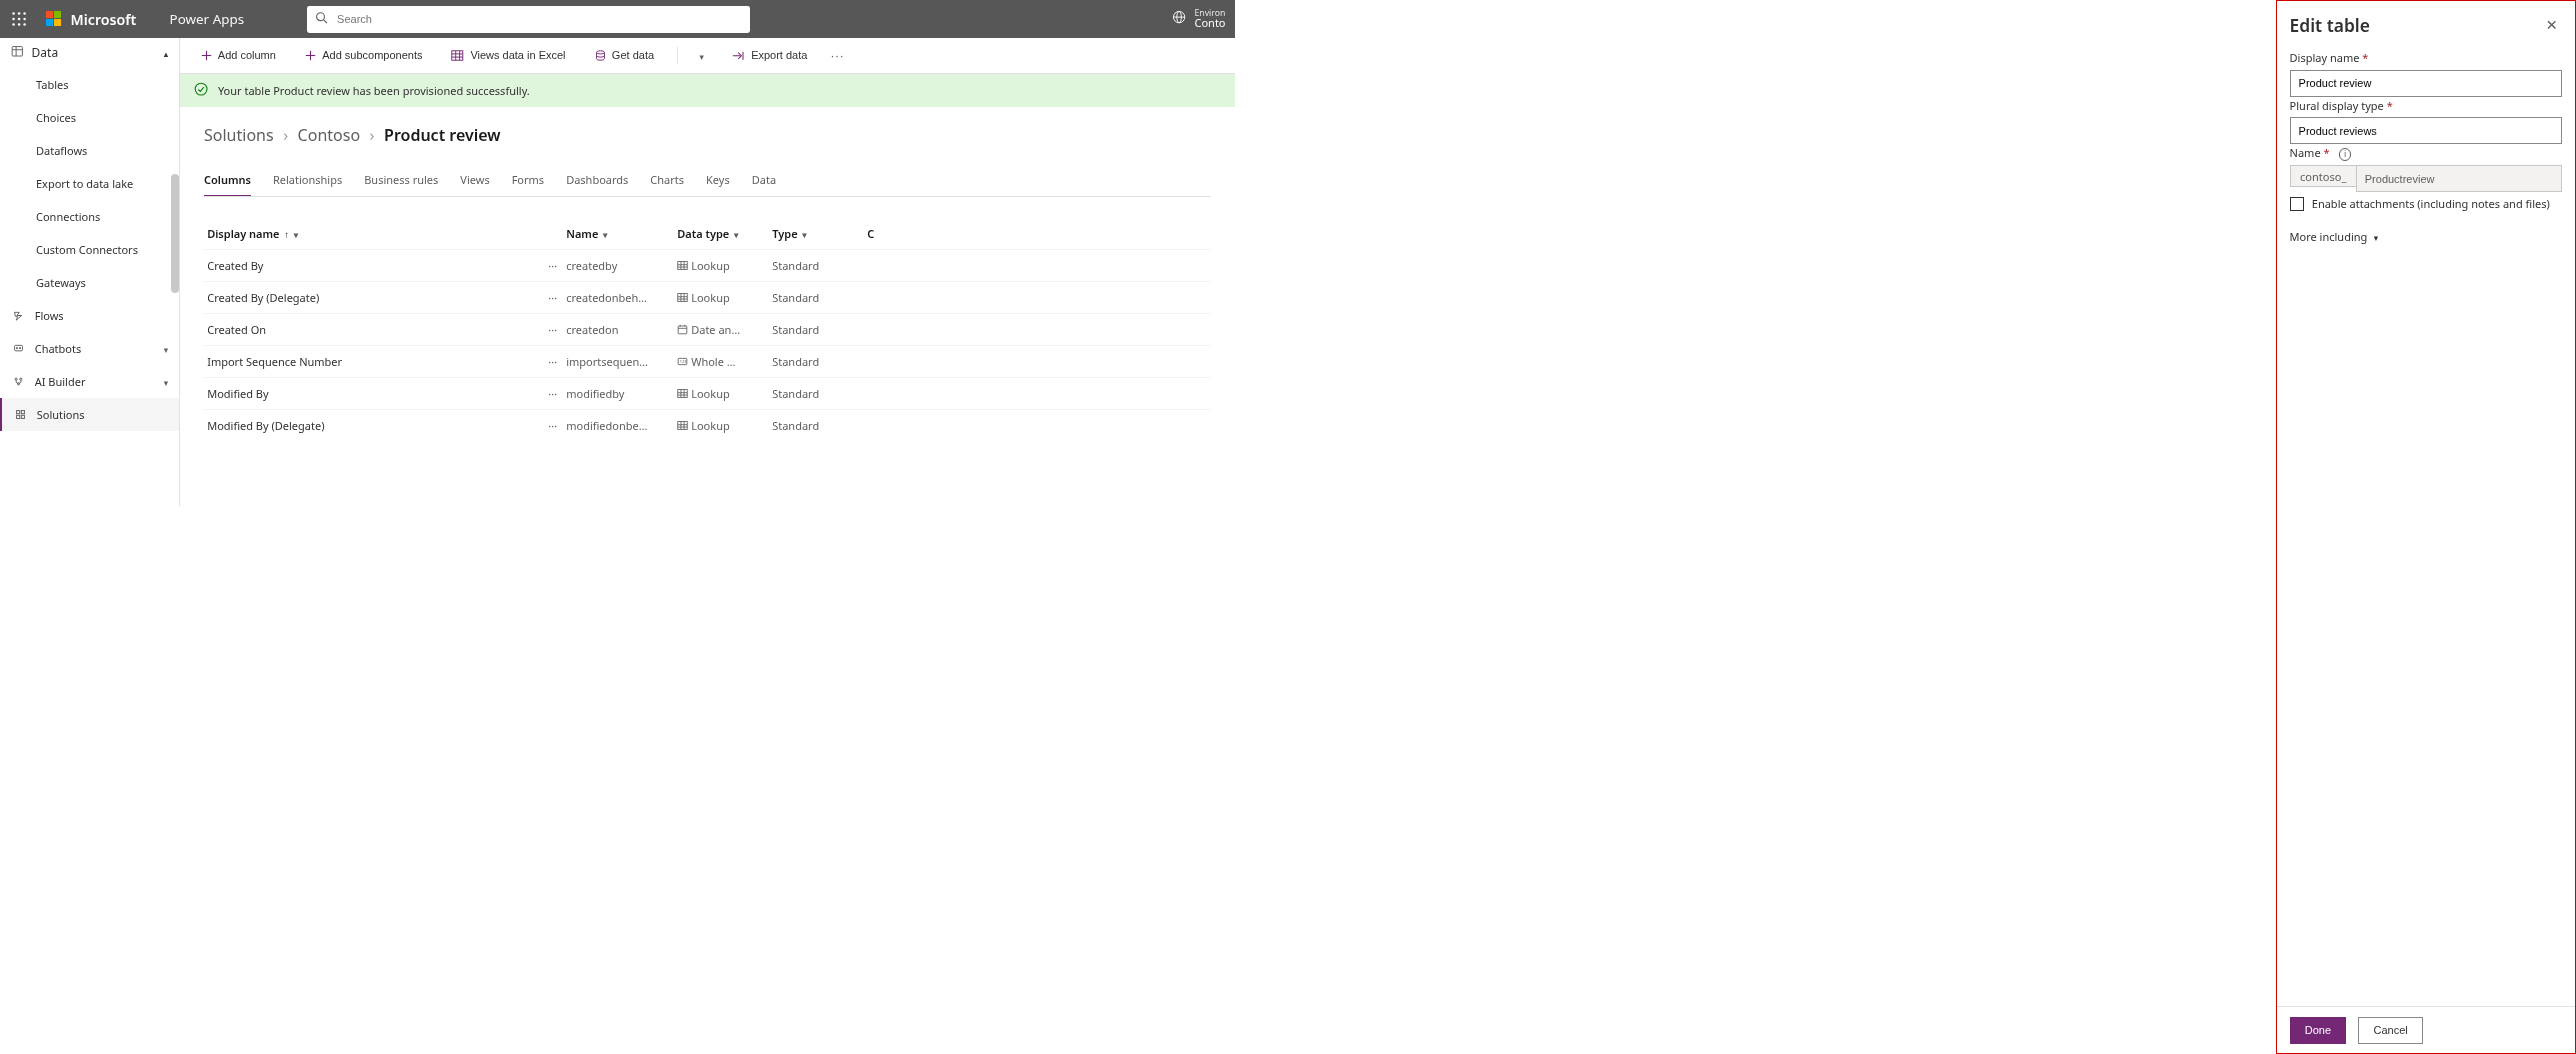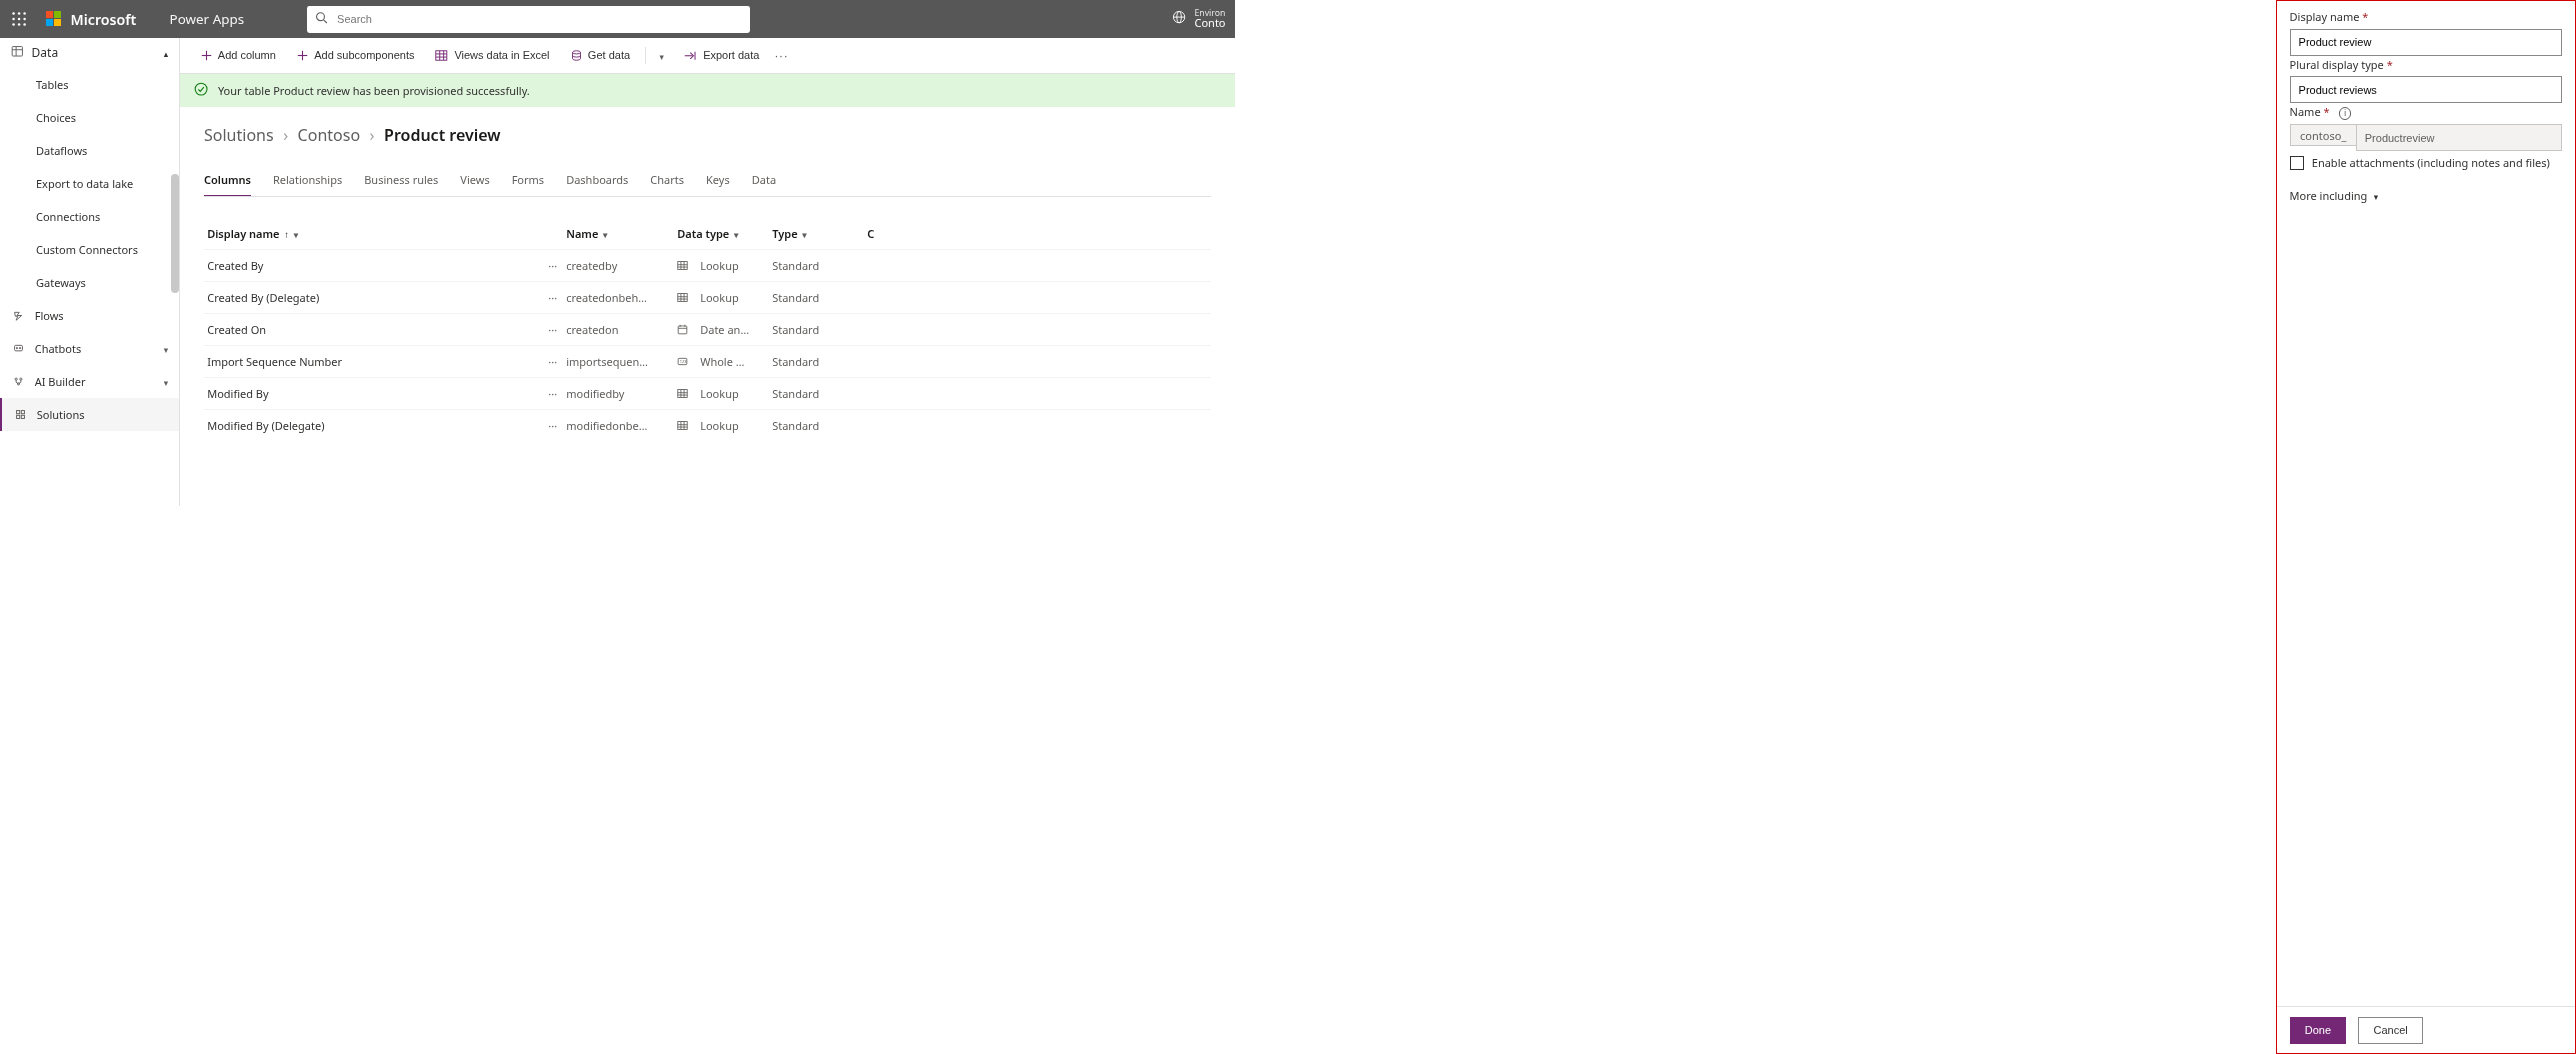--- a/index.html
+++ b/index.html
@@ -100,21 +100,21 @@
     padding-left:34px;
     font-weight:400;
   }
   .nav-item.top { padding-left:11px; }
   .nav-item.top .icon { width:14.2px; display:flex; justify-content:center; color:#605e5c;}
   .nav-item.top .label-slot { flex:0 0 auto; }
 
   
   .main { flex:1; display:flex; flex-direction:column; background:#fff; min-width:0;}
   .cmdbar {
-    display:flex; align-items:center; gap:2px;
+    display:flex; align-items:center; gap:10px;
     height:36px; padding:0 11px;
     border-bottom:0.8px solid var(--grey-border);
     color:var(--dark-text);
   }
   .cmd-btn {
     display:flex; align-items:center; gap:6.3px;
     height:28.4px; padding:0 9.5px;
     background:transparent; border:none;
     font-size:11px; color:var(--dark-text);
     cursor:pointer;
@@ -163,21 +163,21 @@
     grid-template-columns: 332px 27px 111px 95px 95px 1fr;
     align-items:center;
     min-height:32px;
     padding:0 3.2px;
   }
   .grid-header { color:#1b1a19; font-weight:600; font-size:11px; }
   .grid-header .hdr-cell { display:flex; align-items:center; gap:4.7px; cursor:pointer;}
   .grid-header .hdr-cell .chev { color:#605e5c; }
   .grid-row { border-top:0.8px solid #f3f2f1; color:#323130;}
   .cell-name { color:#605e5c; white-space:nowrap; overflow:hidden; text-overflow:ellipsis;}
-  .cell-type { display:flex; align-items:center; gap:12px; color:#605e5c;}
+  .cell-type { display:flex; align-items:center; gap:3px; color:#605e5c;}
   .cell-kind { color:#605e5c; }
   .row-more { color:#605e5c; text-align:center; cursor:pointer; }
   .type-ico { width:11px; height:11px; display:inline-flex; align-items:center; justify-content:center; color:#605e5c;}
 
   
   .panel {
     position:absolute;
     top:0; right:0; bottom:0;
     width:300px;
     background:#fff;
@@ -606,20 +606,26 @@
               <div class="cell-kind">Standard</div>
               <div></div>
             </div>
           </div>
       </div>
     </div>
   </div>
 </div>
 
 <div class="panel">
+  <div class="panel-head">
+    <div class="panel-title">Edit table</div>
+    <button class="close-btn">
+      <span>✕</span>
+    </button>
+  </div>
 
   <div class="panel-body">
     <div class="field">
       <label class="field-label">
         <span>Display name</span> <span class="req">*</span>
       </label>
       <input class="text-input" value="Product review" style="">
     </div>
 
     <div class="field">

